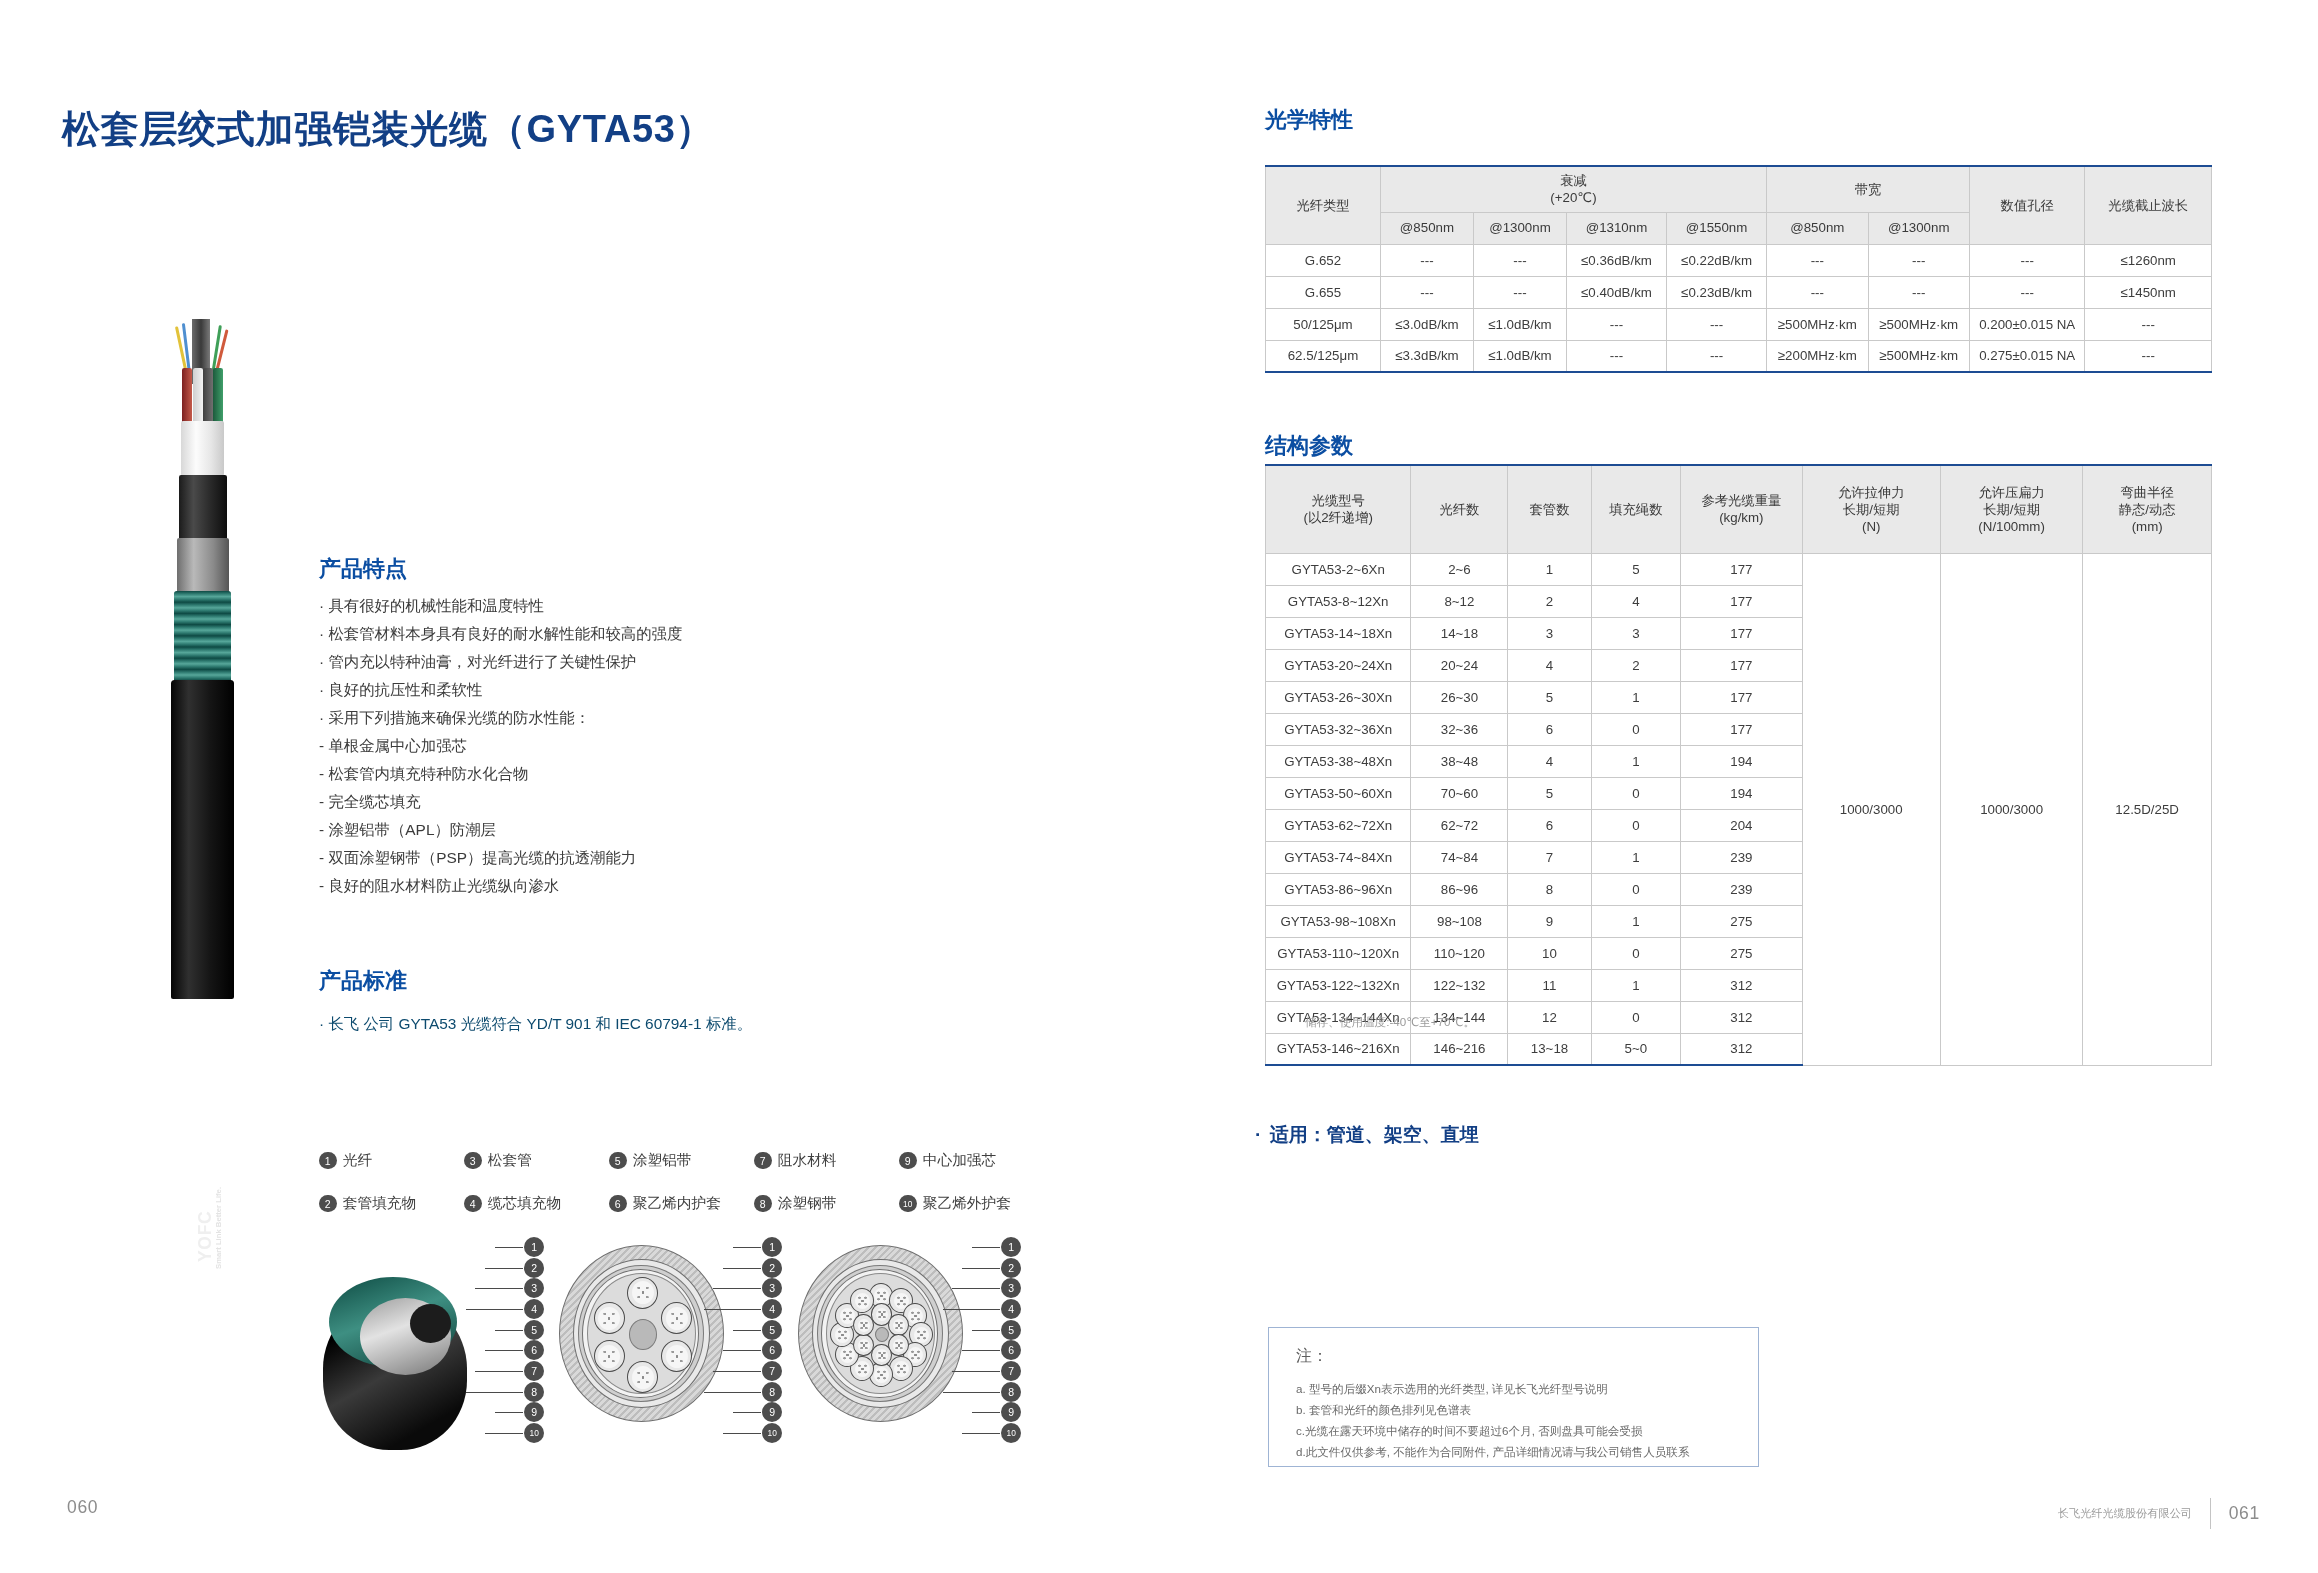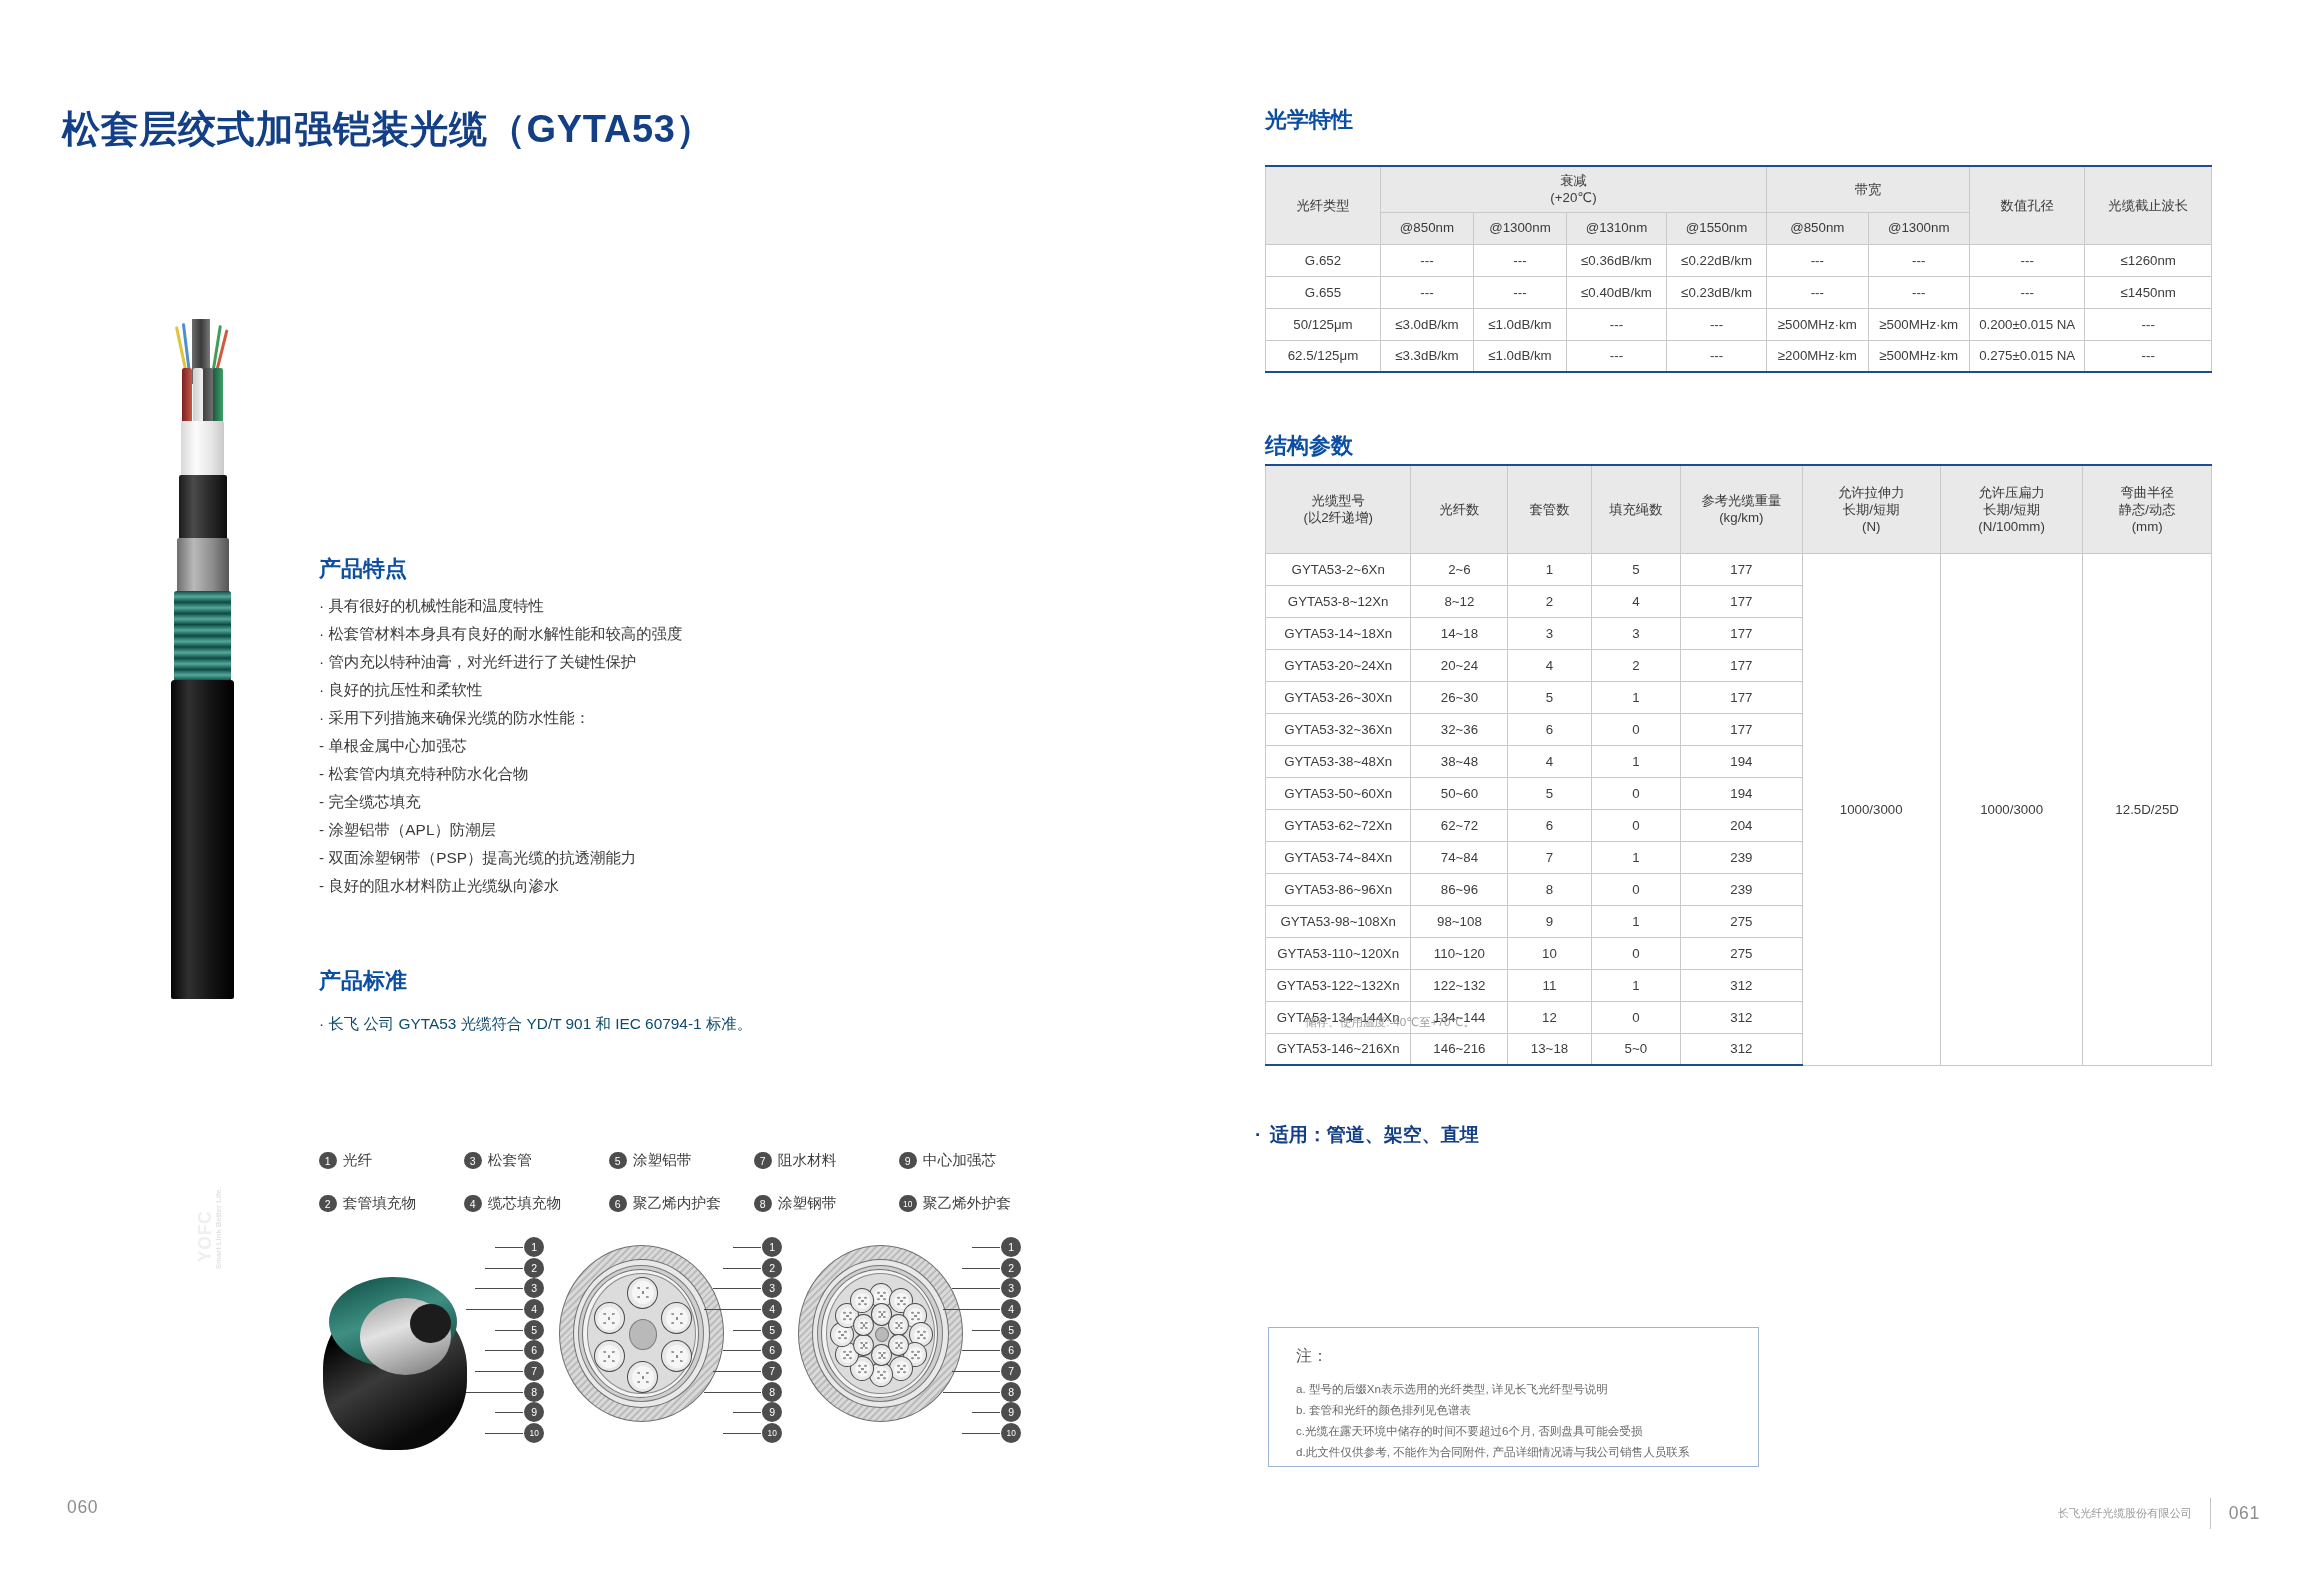--- a/index.html
+++ b/index.html
@@ -523,21 +523,21 @@
         </tr>
         <tr>
           <td>GYTA53-38~48Xn</td>
           <td>38~48</td>
           <td>4</td>
           <td>1</td>
           <td>194</td>
         </tr>
         <tr>
           <td>GYTA53-50~60Xn</td>
-          <td>50~60</td>
+          <td>70~60</td>
           <td>5</td>
           <td>0</td>
           <td>194</td>
         </tr>
         <tr>
           <td>GYTA53-62~72Xn</td>
           <td>62~72</td>
           <td>6</td>
           <td>0</td>
           <td>204</td>

